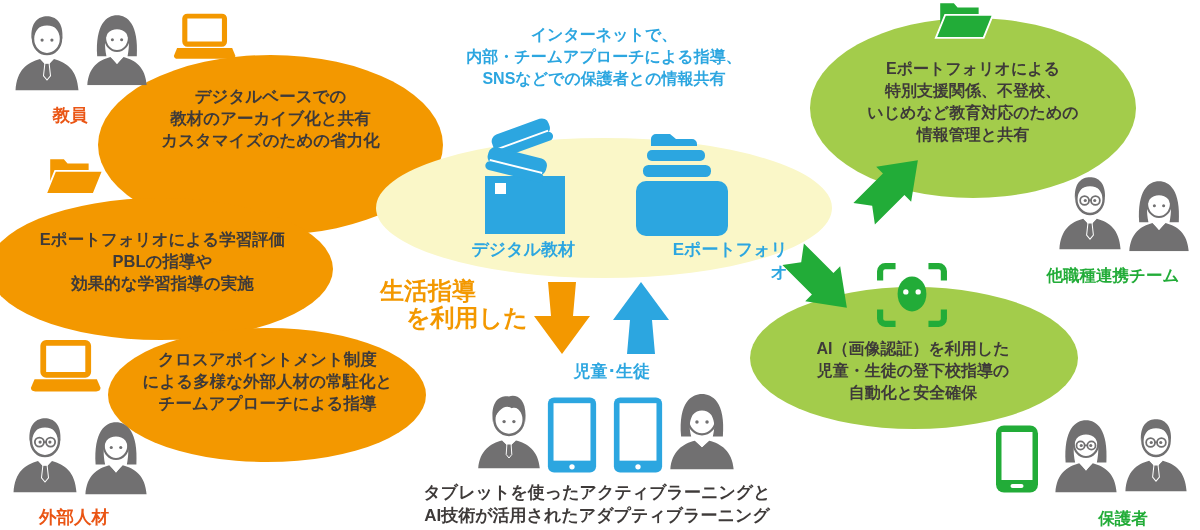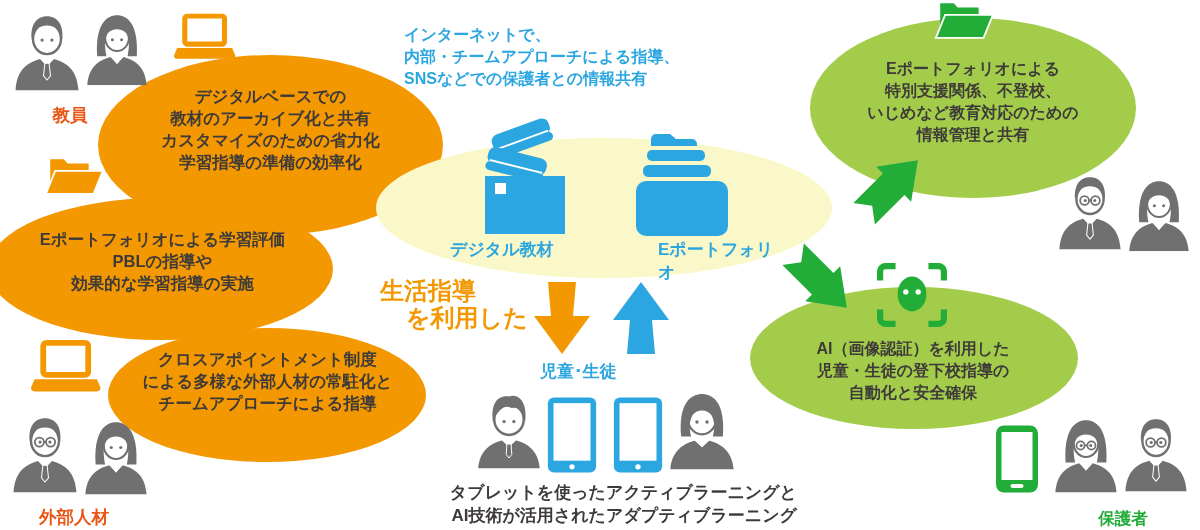--- a/index.html
+++ b/index.html
@@ -3,29 +3,29 @@
 <meta charset="utf-8">
 <style>
   html,body{margin:0;padding:0;background:#fff;}
   #stage{position:relative;width:1200px;height:530px;background:#fff;overflow:hidden;
          font-family:"Liberation Sans","DejaVu Sans",sans-serif;}
   .blob{position:absolute;background:#F39800;border-radius:50%;z-index:1;}
   .yellow-ellipse{position:absolute;background:#FAF7C8;border-radius:50%;z-index:2;}
   .green-ellipse{position:absolute;background:#A3CC4B;border-radius:50%;z-index:2;}
   .bubble-text{position:absolute;z-index:3;text-align:center;color:#3E3A39;
                font-weight:bold;font-size:16.5px;line-height:22px;}
-  .note-blue{position:absolute;z-index:3;color:#2CA6E0;
+  .note-blue{position:absolute;z-index:3;text-align:center;color:#2CA6E0;
              font-weight:bold;font-size:16px;line-height:22px;}
-  .note-dark{position:absolute;z-index:3;text-align:right;color:#3E3A39;
+  .note-dark{position:absolute;z-index:3;text-align:center;color:#3E3A39;
              font-weight:bold;font-size:17px;line-height:23px;}
   .lbl-orange{position:absolute;z-index:3;text-align:center;color:#EA5514;
               font-weight:bold;font-size:17.5px;}
   .lbl-green{position:absolute;z-index:3;text-align:center;color:#22AC38;
              font-weight:bold;font-size:16.5px;}
-  .lbl-blue{position:absolute;z-index:3;text-align:left;color:#2CA6E0;
+  .lbl-blue{position:absolute;z-index:3;text-align:right;color:#2CA6E0;
             font-weight:bold;font-size:17px;}
   .guidance{position:absolute;z-index:3;color:#F39800;font-weight:bold;
             font-size:24px;line-height:27px;}
   .guidance .l2{margin-left:26px;}
   svg.icon{position:absolute;z-index:3;overflow:visible;}
   .rot-ne{transform:rotate(-45deg);}
   .rot-se{transform:rotate(45deg);}
 </style>
 </head>
 <body>
@@ -97,21 +97,20 @@
   </svg>
 
   <div class="blob" style="left:98px;top:55px;width:345px;height:180px;"></div>
   <div class="blob" style="left:-12px;top:198px;width:345px;height:142px;"></div>
   <div class="blob" style="left:108px;top:328px;width:318px;height:134px;"></div>
 
   <div class="bubble-text" style="left:98px;top:85px;width:345px;">
     <div>デジタルベースでの</div>
     <div>教材のアーカイブ化と共有</div>
     <div>カスタマイズのための省力化</div>
-    <div>学習指導の準備の効率化</div>
   </div>
   <div class="bubble-text" style="left:-5px;top:228px;width:335px;">
     <div>Eポートフォリオによる学習評価</div>
     <div>PBLの指導や</div>
     <div>効果的な学習指導の実施</div>
   </div>
   <div class="bubble-text" style="left:110px;top:348px;width:315px;">
     <div>クロスアポイントメント制度</div>
     <div>による多様な外部人材の常駐化と</div>
     <div>チームアプローチによる指導</div>
@@ -240,20 +239,21 @@
     <div>児童・生徒の登下校指導の</div>
     <div>自動化と安全確保</div>
   </div>
 
   <svg class="icon" style="left:1056px;top:164px;" width="68" height="96" viewBox="0 0 100 110">
       <use href="#sym-man-g"></use>
     </svg>
   <svg class="icon" style="left:1126px;top:170px;" width="66" height="90" viewBox="0 0 100 110">
       <use href="#sym-woman"></use>
     </svg>
+  <div class="lbl-green" style="left:1038px;top:265px;width:150px;">他職種連携チーム</div>
 
   <svg class="icon" style="left:994px;top:424px;" width="46" height="70" viewBox="0 0 45 70">
     <rect x="1.5" y="1.5" width="42" height="67" rx="8" fill="#22AC38"></rect>
     <rect x="7" y="8" width="31" height="48" fill="#fff"></rect>
     <rect x="16" y="60" width="13" height="4" rx="2" fill="#fff"></rect>
   </svg>
   <svg class="icon" style="left:1052px;top:410px;" width="68" height="90" viewBox="0 0 100 110">
       <use href="#sym-woman-g"></use>
     </svg>
   <svg class="icon" style="left:1122px;top:408px;" width="68" height="92" viewBox="0 0 100 110">

